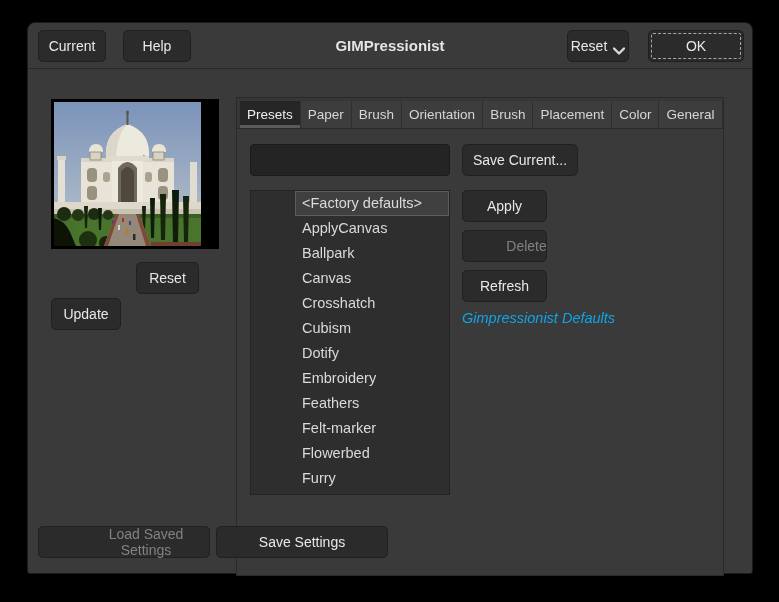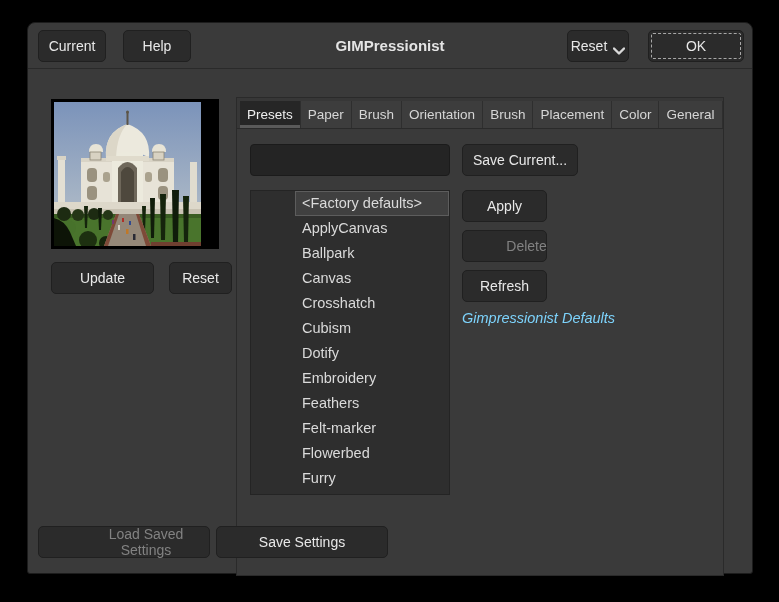--- a/index.html
+++ b/index.html
@@ -49,21 +49,21 @@
     outline:1px dashed #a8a8a8; outline-offset:-4px;
   }
   .chevron { width:12px; height:8px; display:inline-block; }
   
   .preview-frame {
     position:absolute; left:23px; top:76px; width:168px; height:150px;
     background:#000;
   }
   .preview-frame svg { position:absolute; left:3px; top:3px; }
   .preview-buttons { position:absolute; left:23px; top:239px; display:flex; gap:15px; }
-  .pv-update { width:103px; }
+  .pv-update { width:70px;margin-top:36px; }
   .pv-reset  { width:63px; }
   
   .notebook {
     position:absolute; left:208px; top:74px; width:488px; height:479px;
     border:1px solid #2a2a2a; background:#3a3a3a;
   }
   .tabbar {
     height:31px; background:#373737;
     border-bottom:1px solid #2a2a2a;
     display:flex; align-items:flex-end;
@@ -101,21 +101,21 @@
     white-space:nowrap;
   }
   .preset-item.active {
     background:#404040;
     box-shadow:inset 0 0 0 1px #5d5d5d;
   }
   .side-col { position:absolute; left:225px; top:92px; width:180px; }
   .side-col .btn { width:85px; margin-bottom:8px; display:flex; }
   .preset-desc {
     margin-top:7px;
-    color:#7dd3fc; font-size:14.5px; font-style:italic;
+    color:#0ea5e9; font-size:14.5px; font-style:italic;
     white-space:nowrap;
   }
   
   .ft-load { position:absolute; left:10px;  top:503px; width:172px; }
   .ft-save { position:absolute; left:188px; top:503px; width:172px; }
 </style>
 </head>
 <body>
 
 <div class="dialog">

